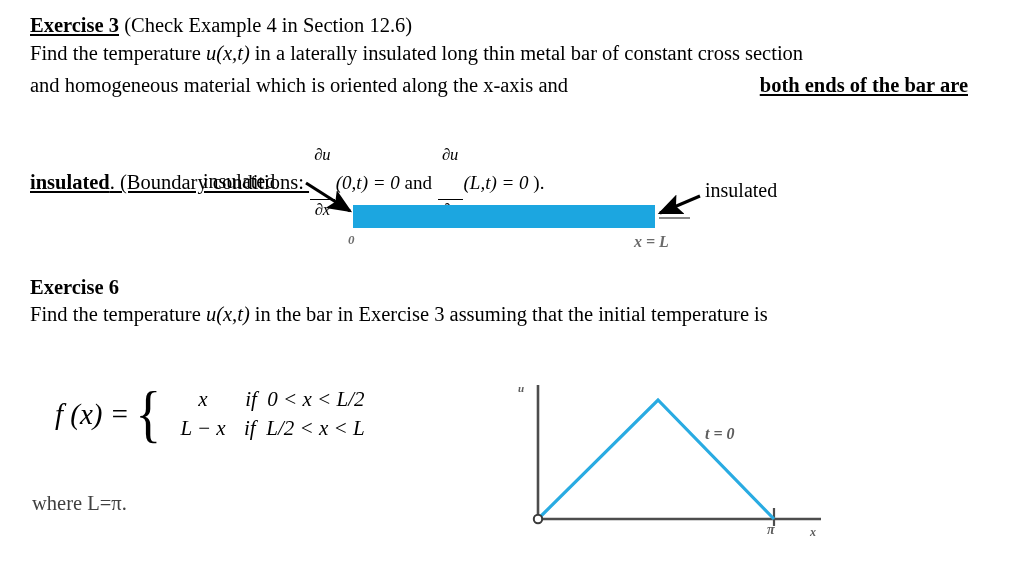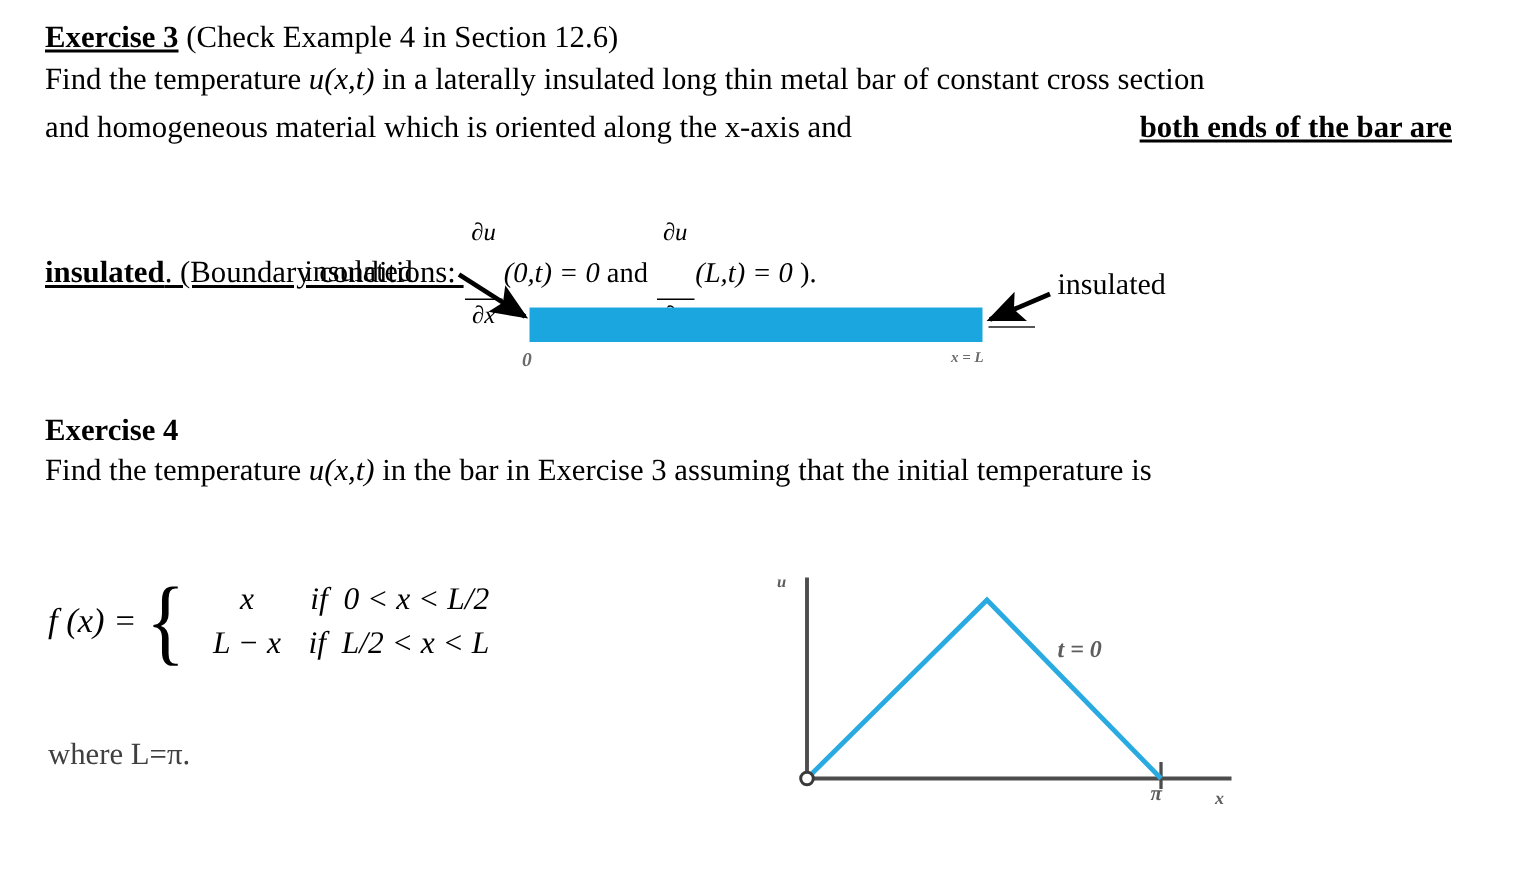--- a/index.html
+++ b/index.html
@@ -87,41 +87,42 @@
     width: 302px; height: 23px;
     background: #1CA6E0;
   }
   .ins-label {
     position: absolute;
     font-size: 20px;
     white-space: nowrap;
   }
   .axis-tag {
     position: absolute;
-    font-size: 10px;
+    font-size: 16px;
     font-style: italic;
     font-weight: bold;
     color: #6b6b6b;
     white-space: nowrap;
     font-family: "Liberation Serif", "DejaVu Serif", serif;
   }
 
   
   #piecewise {
     position: absolute;
     left: 32px; top: 385px;
     display: flex;
     align-items: center;
     font-size: 22px;
   }
   #piecewise .lhs {
     font-style: italic;
-    font-size: 23px;
+    font-size: 29px;
     padding-right: 4px;
     white-space: pre;
+    margin-left: 23px;
   }
   #piecewise .brace {
     font-size: 64px;
     line-height: 0.82;
     font-weight: 300;
     transform: scaleX(0.85);
     margin: 0 2px 0 0;
     font-family: "Liberation Serif", "DejaVu Serif", serif;
   }
   #piecewise table { border-collapse: collapse; }
@@ -204,21 +205,21 @@
       <line x1="700" y1="196" x2="660" y2="213" stroke="#000" stroke-width="3.1" marker-end="url(#ah)"></line>
 
       <line x1="690" y1="218" x2="659" y2="218" stroke="#555" stroke-width="1.4"></line>
     </svg>
 
     <div class="axis-tag" style="left:348px; top:232px; font-size:13px;">0</div>
     <div class="axis-tag" style="left:634px; top:233px;">x = L</div>
   </div>
 
   <div class="line" style="top:274px;">
-    <span class="b">Exercise 4</span>
+    <span class="b">Exercise 6</span>
   </div>
 
   <div class="line" style="top:301px;">
     <span>Find the temperature </span><span class="it">u(x,t)</span><span> in the bar in Exercise 3 assuming that the initial temperature is</span>
   </div>
 
   <div id="piecewise">
     <span class="lhs">f (x) =</span>
     <span class="brace">{</span>
     <table>

